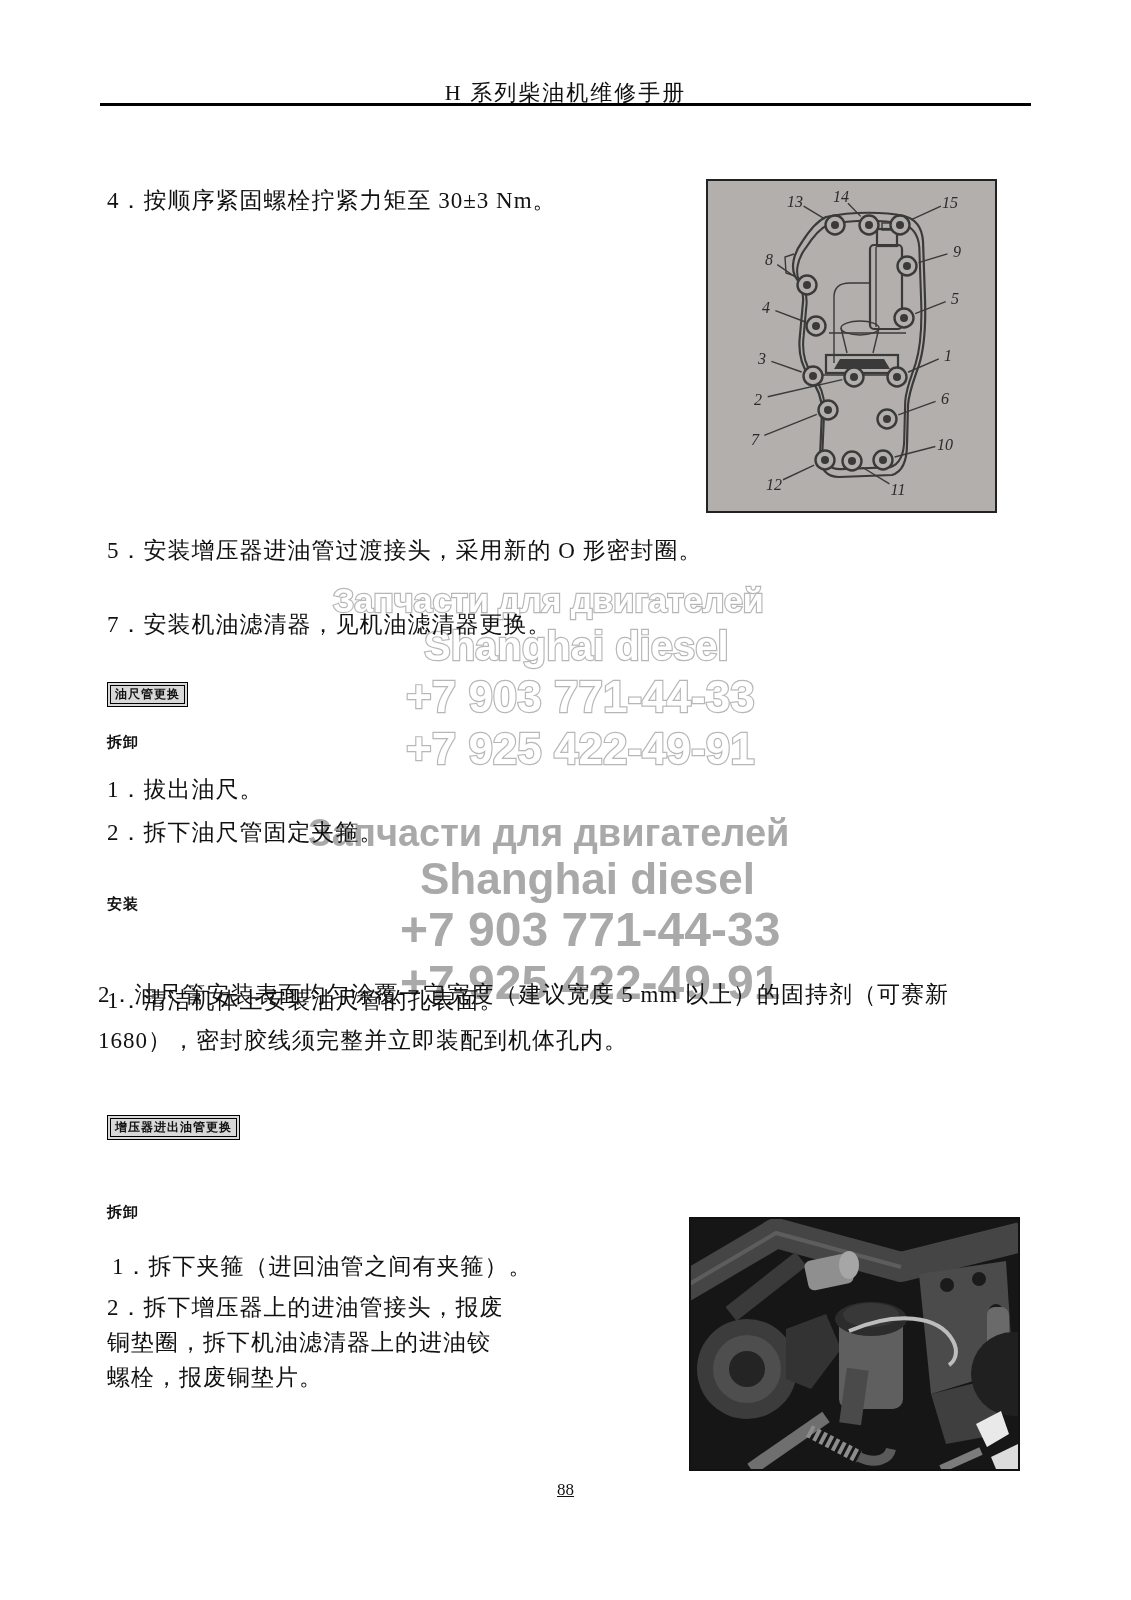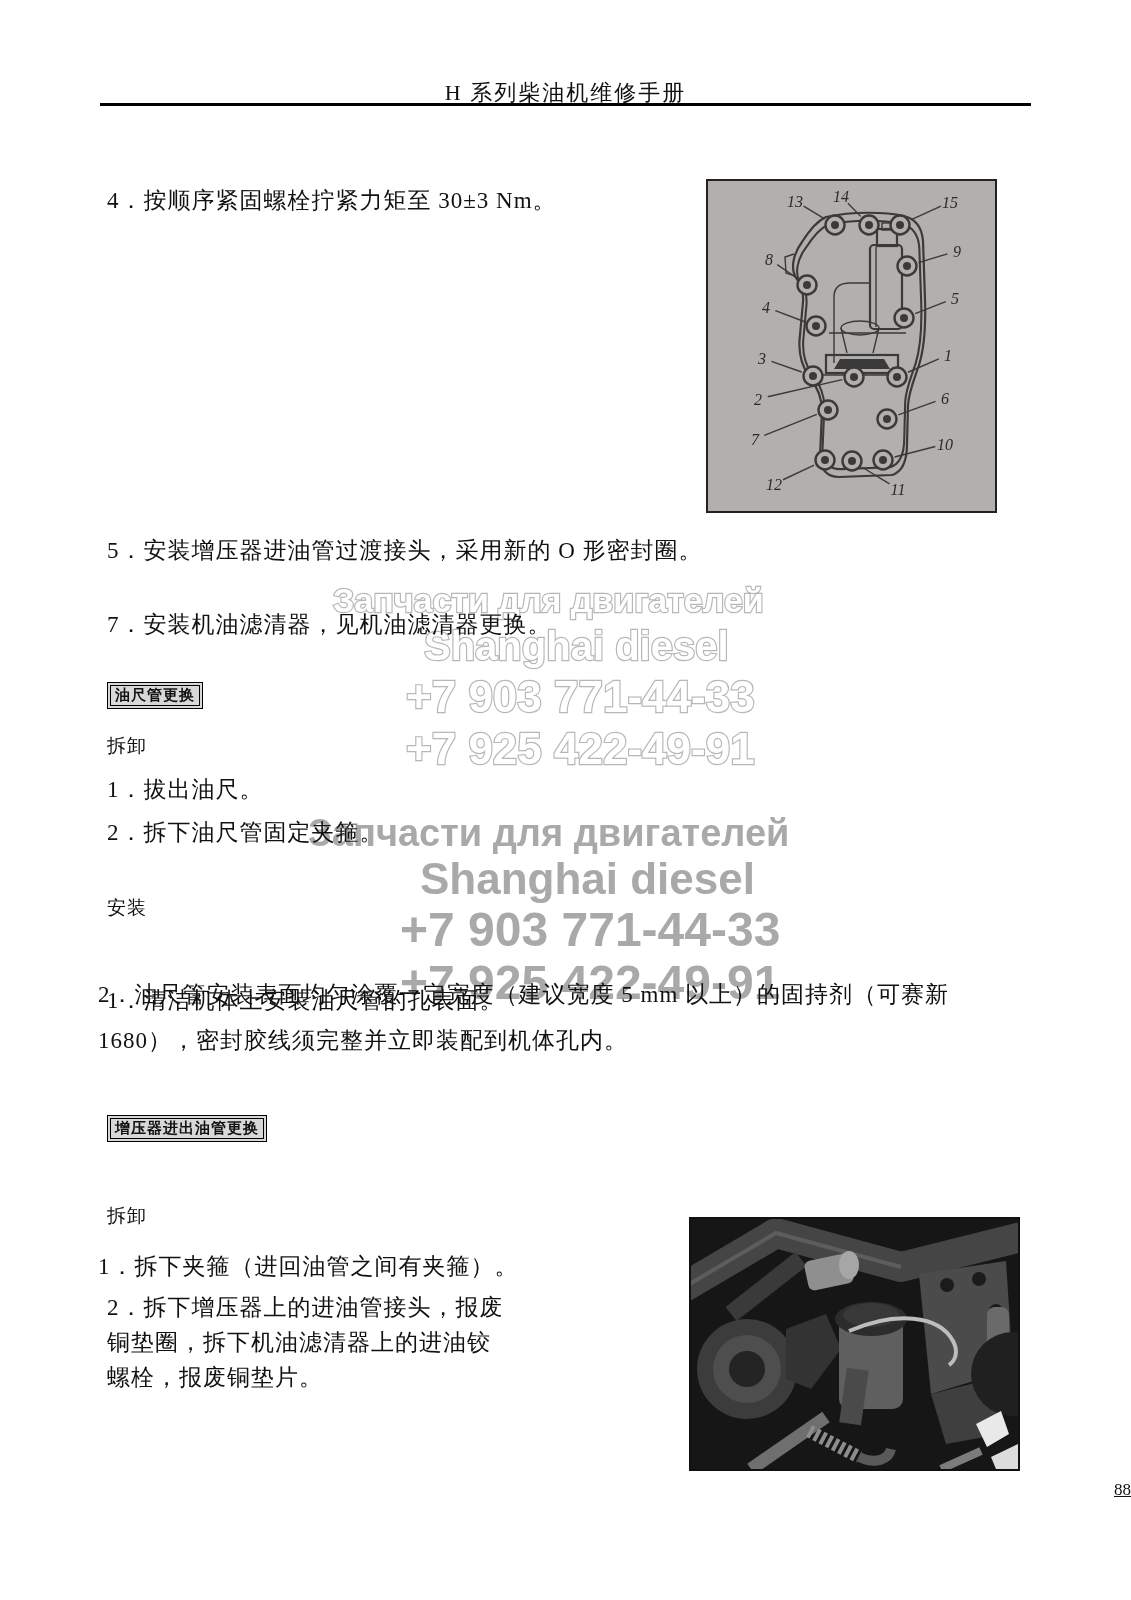--- a/index.html
+++ b/index.html
@@ -4,25 +4,25 @@
 <style>
   html,body{margin:0;padding:0;background:#888;}
   .page{position:relative;width:1131px;height:1600px;background:#ffffff;overflow:hidden;
         font-family:"Liberation Serif","DejaVu Serif",serif;color:#111;}
   .abs{position:absolute;z-index:2;}
   .header-title{top:78px;left:0;width:1131px;text-align:center;font-size:22px;letter-spacing:2px;}
   .header-rule{top:103px;left:100px;width:931px;height:3px;background:#000;z-index:2;position:absolute;}
   .body-text{font-size:23px;letter-spacing:1px;line-height:29px;}
   .wrap2{width:924px;line-height:46px;}
   .wrap3{width:400px;line-height:35px;}
-  .subhead{font-size:19px;font-weight:normal;font-family:"Liberation Sans","DejaVu Sans",sans-serif;letter-spacing:1px;}
-  .section-box{display:inline-block;font-size:15px;font-weight:bold;letter-spacing:1px;
+  .subhead{font-size:15px;font-weight:bold;font-family:"Liberation Sans","DejaVu Sans",sans-serif;letter-spacing:1px;}
+  .section-box{display:inline-block;font-size:12px;font-weight:bold;letter-spacing:1px;
         background:#d8d8d8;border:1px solid #000;padding:3px 7px;
         box-shadow:inset 0 0 0 2px #d8d8d8, inset 0 0 0 3px #000;}
-  .page-number{top:1480px;left:0;width:1131px;text-align:right;font-size:17px;text-decoration:underline;}
+  .page-number{top:1480px;left:0;width:1131px;text-align:center;font-size:17px;text-decoration:underline;}
 
   
   .wm-layer{position:absolute;top:0;left:0;z-index:1;pointer-events:none;}
   .wm{font-family:"Liberation Sans","DejaVu Sans",sans-serif;font-weight:bold;}
   .wm-outline{fill:#ffffff;stroke:#b7b7b7;stroke-width:2.4px;paint-order:stroke fill;}
   .wm-solid{fill:#a9a9a9;}
 
   
   .figure{position:absolute;z-index:2;border:2px solid #222;background:#b2afac;}
   .diagram-line{fill:none;stroke:#3a3a3a;stroke-width:2.2;}
@@ -160,21 +160,21 @@
   <div class="abs body-text" style="top:818px;left:107px;">2．拆下油尺管固定夹箍。</div>
 
   <div class="abs subhead" style="top:895px;left:107px;">安装</div>
   <div class="abs body-text" style="top:986px;left:107px;">1．清洁机体上安装油尺管的孔表面。</div>
   <div class="abs body-text wrap2" style="top:972px;left:98px;">2．油尺管安装表面均匀涂覆一定宽度（建议宽度 5 mm 以上）的固持剂（可赛新 1680），密封胶线须完整并立即装配到机体孔内。</div>
 
   <div class="abs" style="top:1115px;left:107px;">
     <span class="section-box">增压器进出油管更换</span>
   </div>
   <div class="abs subhead" style="top:1203px;left:107px;">拆卸</div>
-  <div class="abs body-text" style="top:1252px;left:98px;">1．拆下夹箍（进回油管之间有夹箍）。</div>
+  <div class="abs body-text" style="top:1252px;left:112px;">1．拆下夹箍（进回油管之间有夹箍）。</div>
   <div class="abs body-text wrap3" style="top:1290px;left:107px;">2．拆下增压器上的进油管接头，报废铜垫圈，拆下机油滤清器上的进油铰螺栓，报废铜垫片。</div>
 
   <div class="photo" style="top:1217px;left:689px;width:327px;height:250px;">
     <svg width="327" height="250" viewBox="0 0 327 250">
       <rect width="327" height="250" fill="#161616"></rect>
 
       <path d="M-10,70 L85,14 L210,48 L330,18" stroke="#454545" stroke-width="30" fill="none" stroke-linejoin="round"></path>
       <path d="M-10,70 L85,14 L210,48" stroke="#5d5d5d" stroke-width="4" fill="none"></path>
       <path d="M40,95 L110,40" stroke="#3a3a3a" stroke-width="18" fill="none"></path>
 

